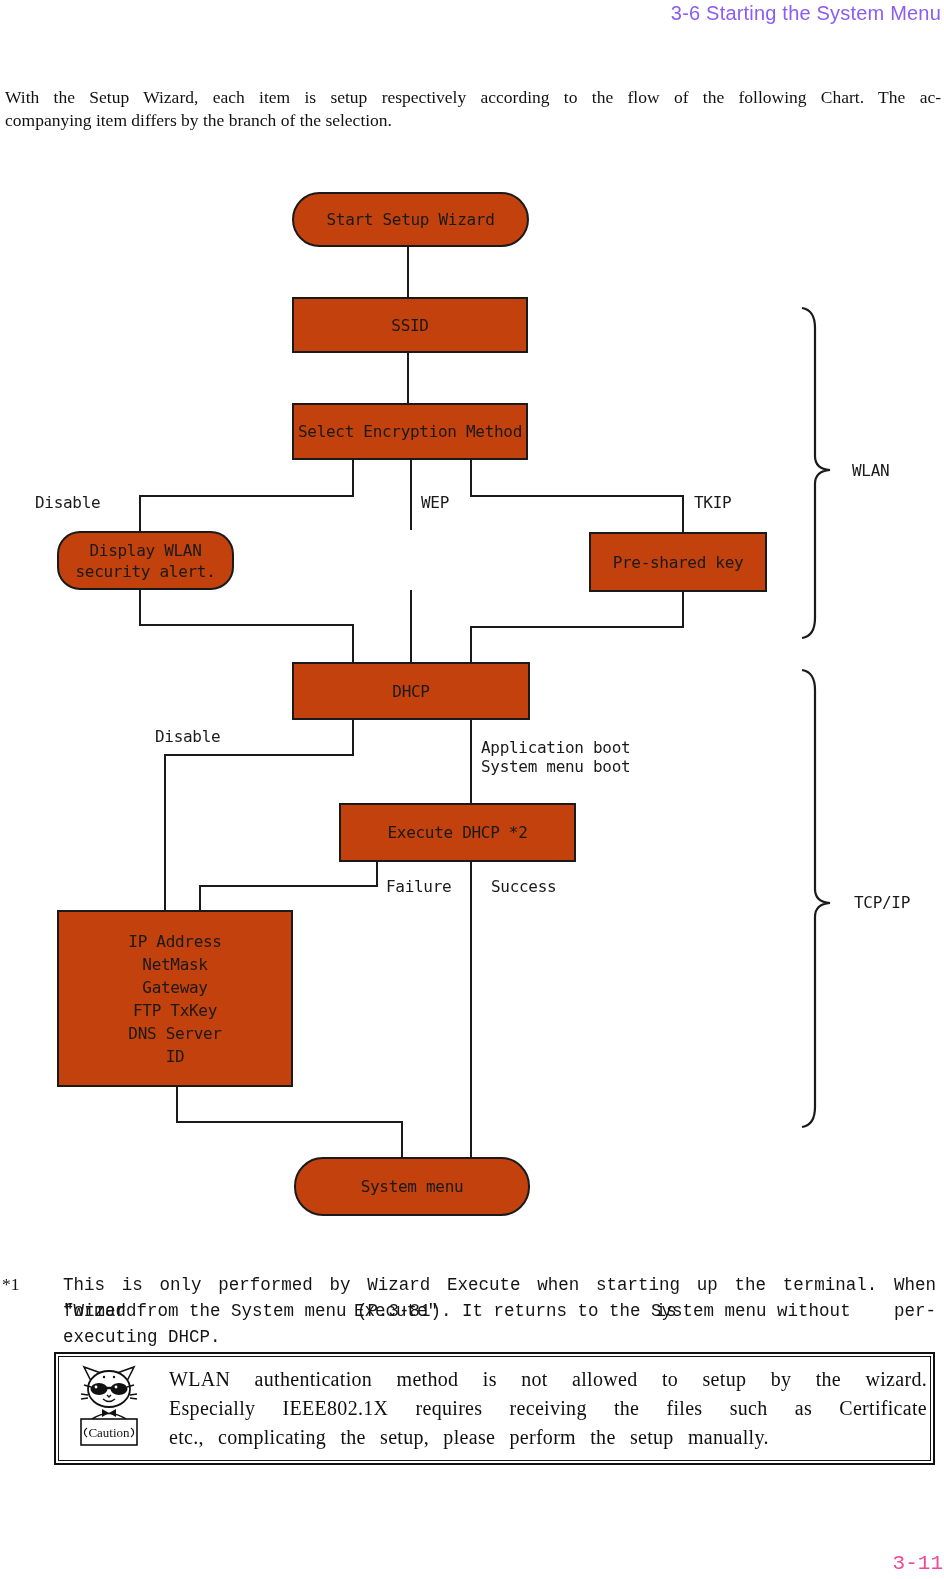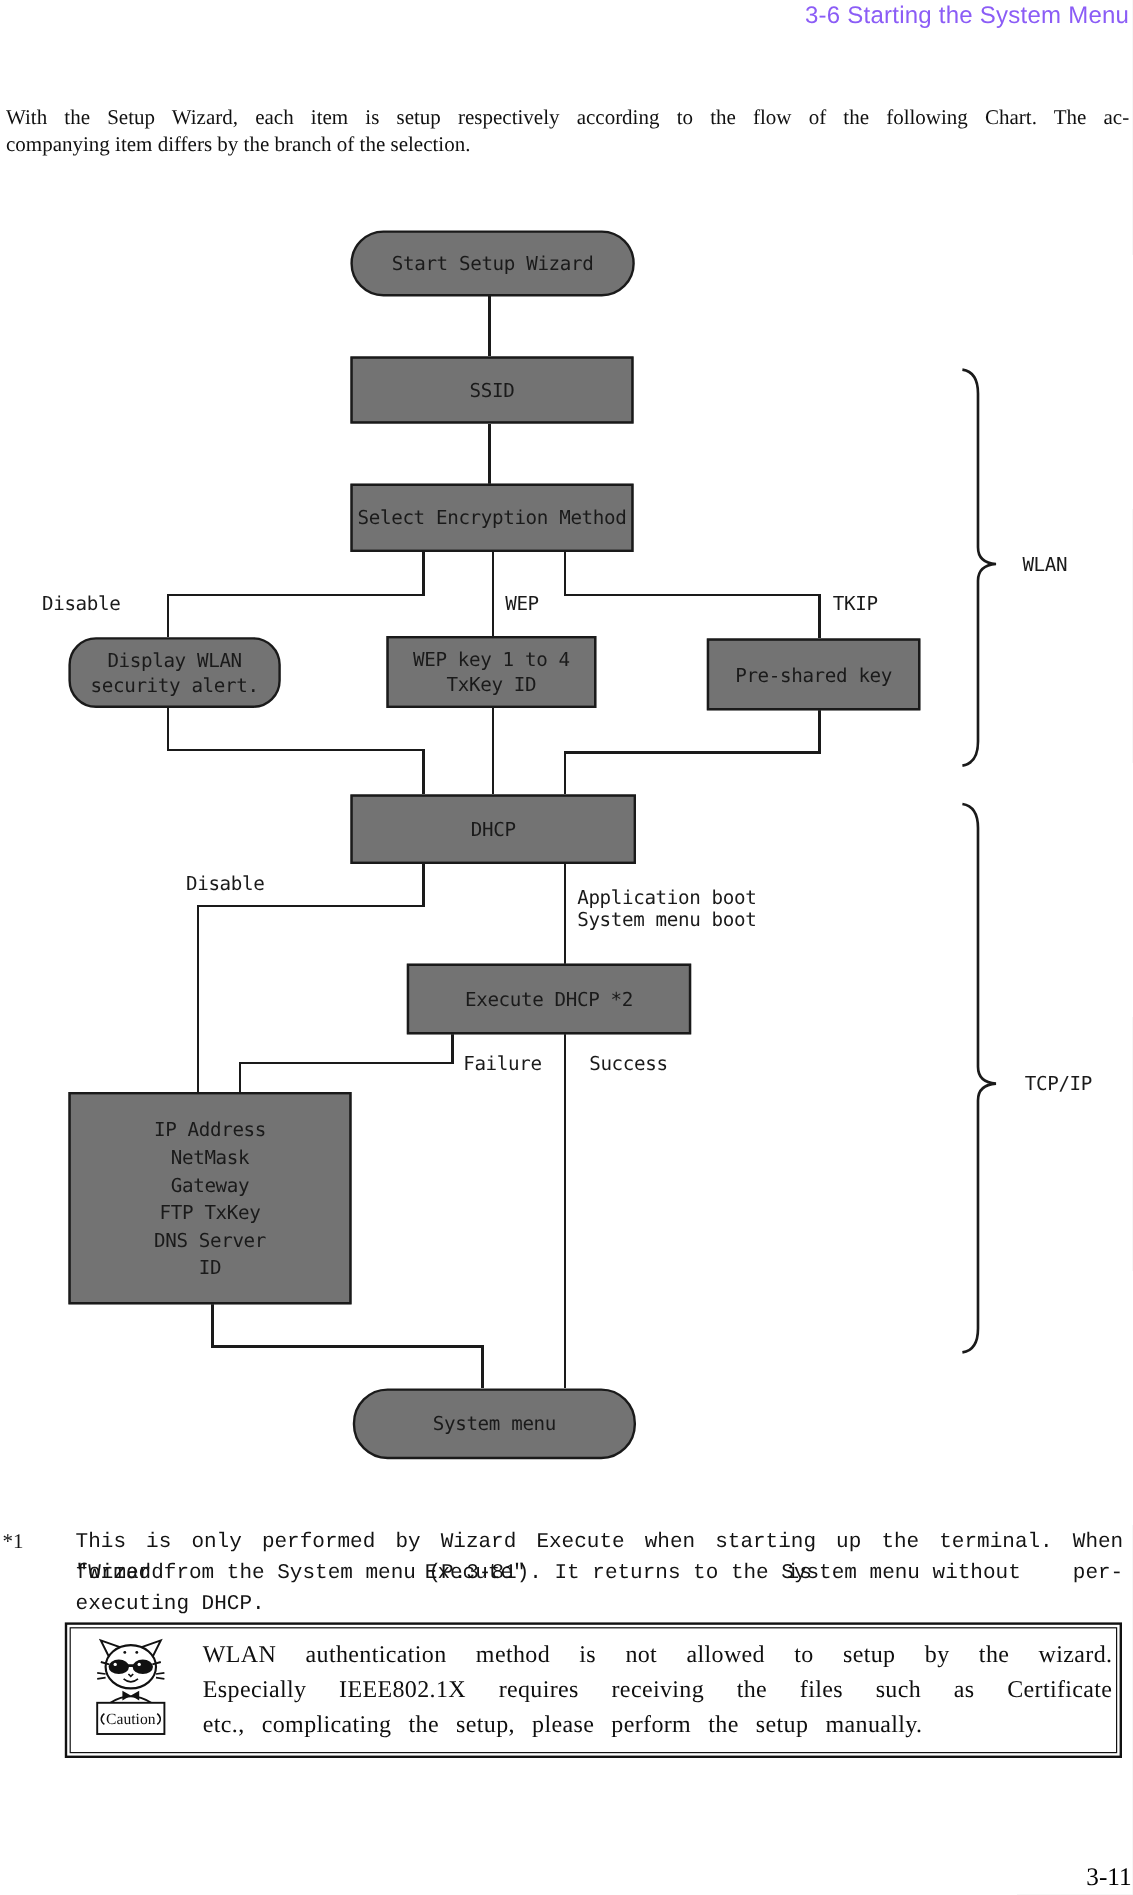--- a/index.html
+++ b/index.html
@@ -17,21 +17,21 @@
   
   .serif-line{
     position:absolute;left:5px;width:936px;
     font-size:17.5px;line-height:22.5px;color:#111;
   }
   .stretch{text-align:justify;text-align-last:justify;}
   
   svg.wires{position:absolute;left:0;top:0;}
   .node{
     position:absolute;box-sizing:border-box;border:2.5px solid #1a1a1a;
-    background:#737373;display:flex;flex-direction:column;
+    background:#c2410c;display:flex;flex-direction:column;
     align-items:center;justify-content:center;
     font-family:"DejaVu Sans Mono", monospace;
     font-size:16px;line-height:21px;color:#1a1a1a;
     letter-spacing:-0.3px;text-align:center;
   }
   .pill{border-radius:29px;border-width:2px;}
   .flabel{
     position:absolute;font-family:"DejaVu Sans Mono", monospace;
     font-size:16px;line-height:17.5px;color:#1a1a1a;letter-spacing:-0.3px;
     white-space:nowrap;
@@ -50,21 +50,21 @@
   }
   .caution-line{
     position:absolute;left:113px;width:758px;
     font-size:20px;line-height:29px;color:#0f0f0f;letter-spacing:.3px;
   }
   .caution-line.l3{word-spacing:9px;}
   .cat{position:absolute;left:22px;top:10px;}
   
   .pgnum{
     position:absolute;right:1px;top:1552px;
-    font-family:Liberation Serif, serif;font-size:21px;color:#000000;
+    font-family:Liberation Mono, monospace;font-size:21px;color:#ec4899;
   }
 </style>
 </head>
 <body>
 
 <div class="page">
 
   <div class="hdr">3-6 Starting the System Menu</div>
 
   <div class="serif-line" style="top:109px;">companying item differs by the branch of the selection.</div>
@@ -102,24 +102,20 @@
 
   <div class="node" style="left:292px;top:403px;width:236px;height:57px;">
     <div>Select Encryption Method</div>
   </div>
 
   <div class="node" style="left:57px;top:531px;width:177px;height:59px;border-radius:23px;">
     <div>Display WLAN</div>
     <div>security alert.</div>
   </div>
 
-  <div class="node" style="left:322px;top:530px;width:175px;height:60px;">
-    <div>WEP key 1 to 4</div>
-    <div>TxKey ID</div>
-  </div>
 
   <div class="node" style="left:589px;top:532px;width:178px;height:60px;">
     <div>Pre-shared key</div>
   </div>
 
   <div class="node" style="left:292px;top:662px;width:238px;height:58px;">
     <div>DHCP</div>
   </div>
 
   <div class="node" style="left:339px;top:803px;width:237px;height:59px;">

